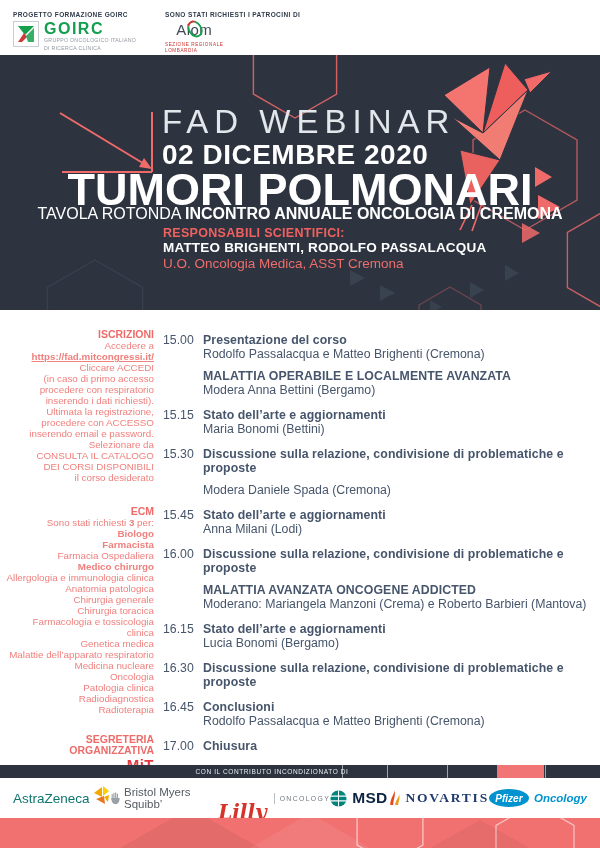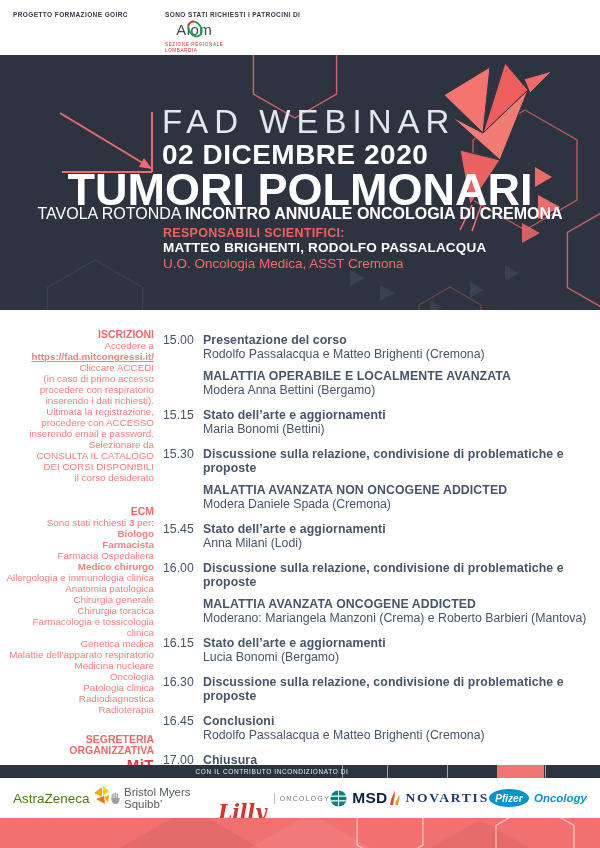--- a/index.html
+++ b/index.html
@@ -63,40 +63,53 @@
   .psub { font-size:12.3px; line-height:14px; }
 
   
   .contribbar { position:absolute; left:0; top:765px; width:600px; height:13px; background:#2d3440; }
   .contrib-label { position:absolute; left:0; width:600px; top:3px; text-align:center; font-size:6.5px; color:#e8ebee; letter-spacing:.6px; transform:translateX(-28px); }
   .contrib-coral { position:absolute; left:497px; top:0; width:47px; height:13px; background:#f07574; }
   .vline { position:absolute; top:0; width:1px; height:13px; background:rgba(255,255,255,.55); }
 
   .sponsorband { position:absolute; left:0; top:778px; width:600px; height:40px; background:#fff; display:flex; align-items:center; justify-content:space-between; padding:0 13px; }
   .sp { display:flex; align-items:center; }
-  .az-text { font-size:13.5px; color:#4d7c0f; font-weight:500; }
+  .az-text { font-size:13.5px; color:#0f766e; font-weight:500; }
   .bms-text { font-size:11.5px; color:#555b60; margin-left:4px; }
   .lilly-text { font-family:"DejaVu Serif", serif; font-style:italic; font-weight:bold; font-size:20px; color:#d6342a;margin-top:28px; }
   .lilly-div { width:1px; height:11px; background:#b9bec3; margin:0 5px 0 7px; }
   .lilly-tag { font-size:6.8px; color:#707880; letter-spacing:1.4px; }
   .msd-text { font-size:15.5px; font-weight:bold; color:#0c2340; margin-left:5px; letter-spacing:.3px; }
   .novartis-text { font-family:"Liberation Serif", serif; font-size:13.5px; font-weight:600; color:#1f3a6d; letter-spacing:1.8px; margin-left:5px; }
   .pfizer-oval { width:40px; height:18px; border-radius:50%; background:#0093d0; color:#fff; font-size:10px; font-weight:bold; font-style:italic; display:flex; align-items:center; justify-content:center;text-align:right; }
   .pfizer-tag { font-size:11.5px; font-weight:bold; font-style:italic; color:#0093d0; margin-left:5px; }
 
   .footer { position:absolute; left:0; top:818px; width:600px; height:30px; background:#f07170; overflow:hidden; }
 </style>
 </head>
 <body>
 
 <div class="page">
 
   <div class="topbar">
     <div class="goirc-block">
       <div class="tinylabel">PROGETTO FORMAZIONE GOIRC</div>
+      <div class="goirc-row">
+        <svg width="26" height="26" viewBox="0 0 26 26" style="margin-right:5px">
+          <rect x="0.5" y="0.5" width="25" height="25" fill="#fff" stroke="#c9ced4"></rect>
+          <polygon points="5,5 21,5 12,14" fill="#15a04c"></polygon>
+          <polygon points="5,21 11,12 14,16 9,21" fill="#cf3b3b"></polygon>
+          <polygon points="13,15 21,7 21,21 15,21" fill="#15a04c" opacity=".85"></polygon>
+        </svg>
+        <div>
+          <div class="goirc-name">GOIRC</div>
+          <div class="goirc-sub">GRUPPO ONCOLOGICO ITALIANO</div>
+          <div class="goirc-sub">DI RICERCA CLINICA</div>
+        </div>
+      </div>
     </div>
 
     <div class="patrocini-block">
       <div class="tinylabel">SONO STATI RICHIESTI I PATROCINI DI</div>
       <div class="patrocini-row">
         <div style="text-align:center">
           <span class="aiom-text"><span>Ai</span><span class="aiom-o">o</span><span>m</span></span>
           <div class="aiom-sub"><span>SEZIONE REGIONALE</span><br><span>LOMBARDIA</span></div>
         </div>
         <div class="medici-box">
@@ -238,21 +251,20 @@
       <div class="prow">
         <div class="ptime">15.30</div>
         <div class="pbody">
             <div class="ptitle">Discussione sulla relazione, condivisione di problematiche e proposte</div>
             <div class="psub"></div>
           </div>
       </div>
       <div class="prow section">
         <div class="ptime"></div>
         <div class="pbody">
-            <div class="ptitle">MALATTIA AVANZATA NON ONCOGENE ADDICTED</div>
             <div class="psub">Modera Daniele Spada (Cremona)</div>
           </div>
       </div>
       <div class="prow">
         <div class="ptime">15.45</div>
         <div class="pbody">
             <div class="ptitle">Stato dell’arte e aggiornamenti</div>
             <div class="psub">Anna Milani (Lodi)</div>
           </div>
       </div>

